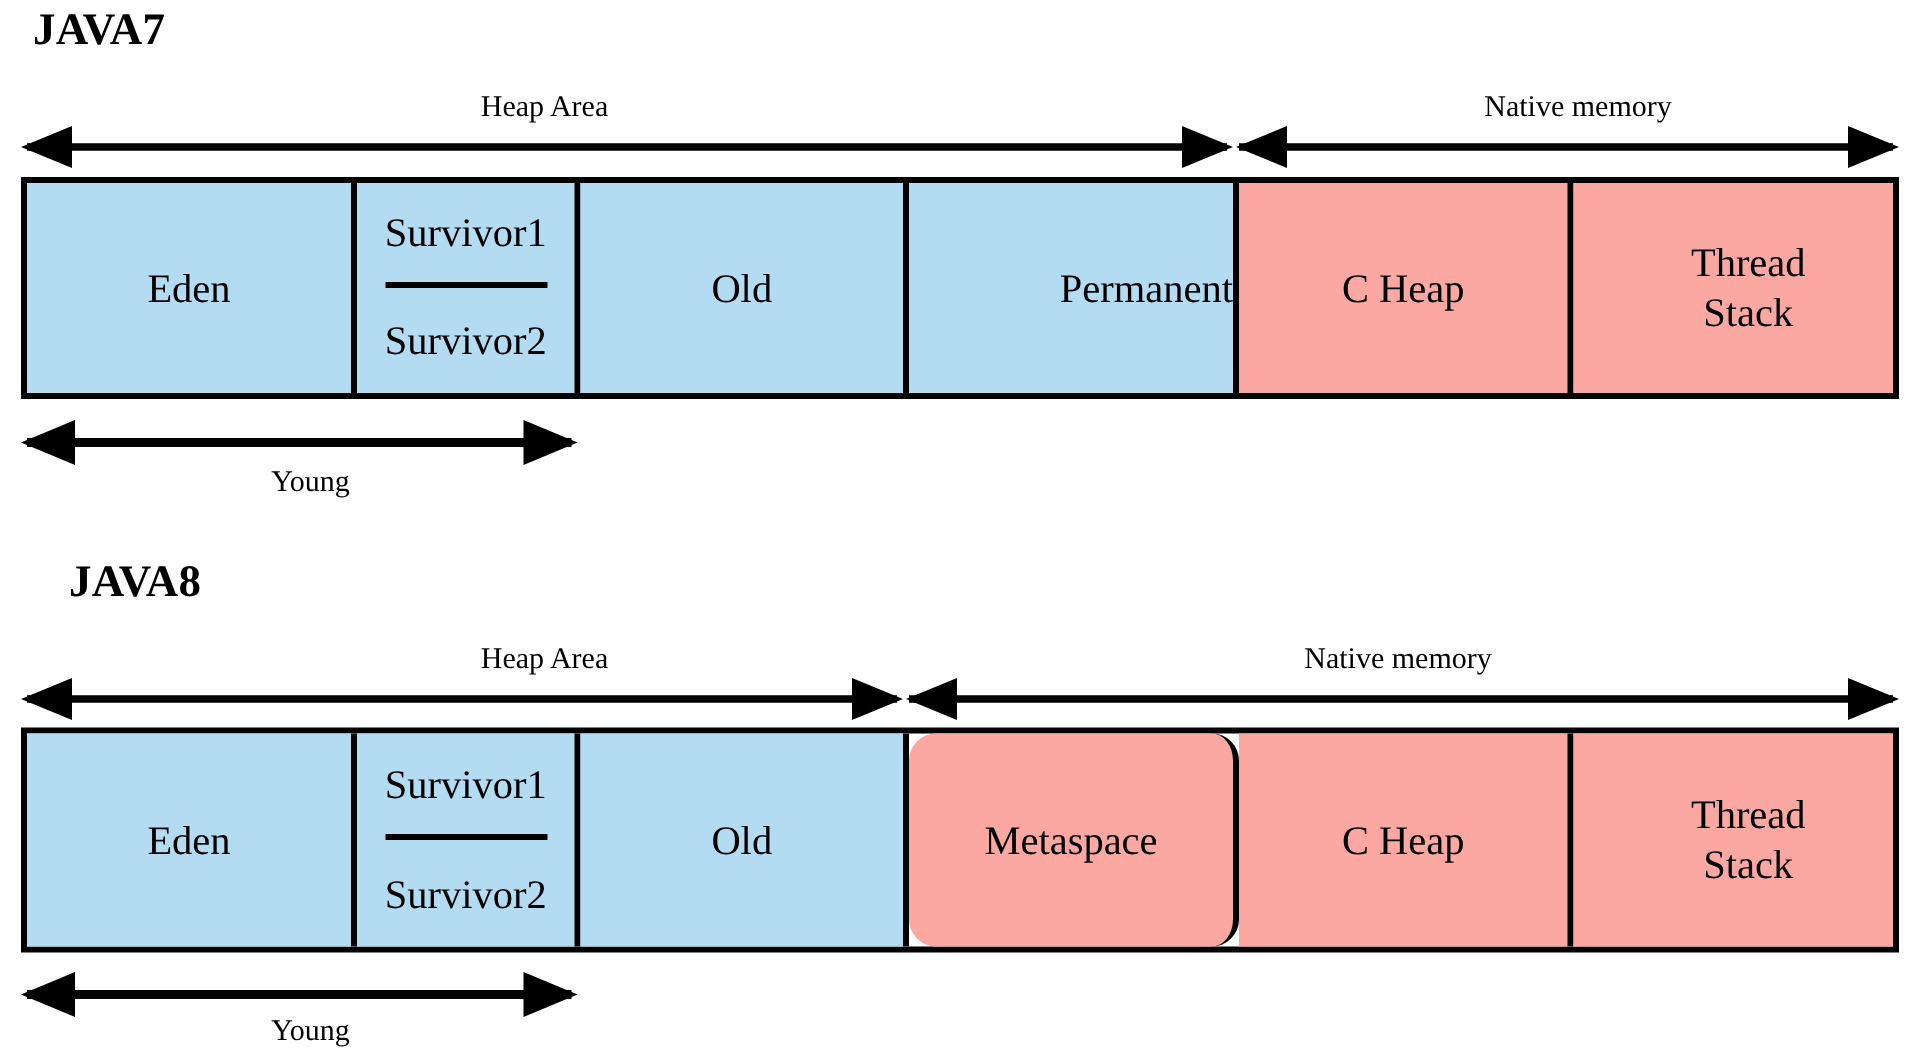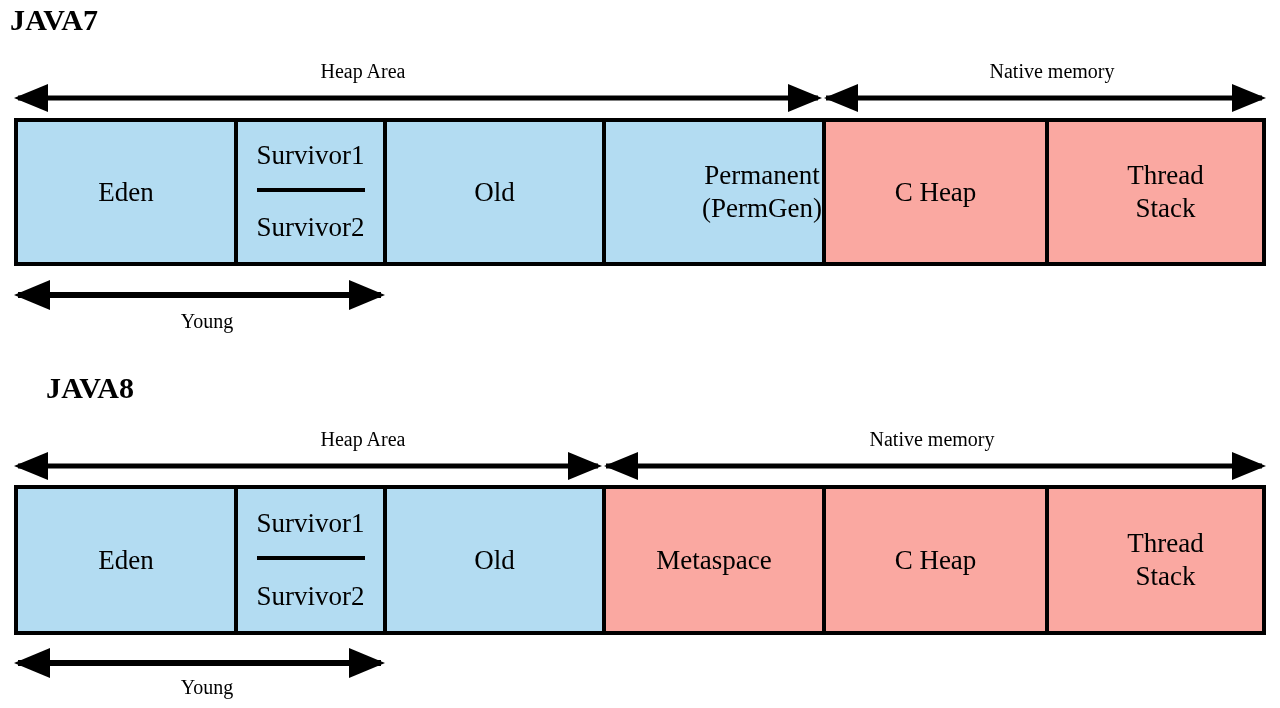--- a/index.html
+++ b/index.html
@@ -27,21 +27,21 @@
   
   .section-title {
     position: absolute;
     font-family: "Liberation Serif", "DejaVu Serif", serif;
     font-weight: bold;
     font-size: 30px;
     line-height: 32px;
     letter-spacing: 0.2px;
     white-space: nowrap;
   }
-  #title-java7 { left: 10px; top: 4px; }
+  #title-java7 { left: 22px; top: 4px; }
   #title-java8 { left: 14px; top: 372px; margin-left: 32px; }
 
   
   .range-label {
     position: absolute;
     font-size: 20px;
     line-height: 30px;
     white-space: nowrap;
     transform: translateX(-50%);
   }
@@ -135,21 +135,20 @@
       </div>
     </div>
 
     <div class="cell blue" style="width:219px;">
       <span class="cell-label">Old</span>
     </div>
 
     <div class="cell blue" style="width:220px;justify-content:flex-end;">
       <span class="cell-label">
         <span>Permanent</span>
-        <span class="l2">(PermGen)</span>
       </span>
     </div>
 
     <div class="cell salmon" style="width:223px;">
       <span class="cell-label">C Heap</span>
     </div>
 
     <div class="cell salmon" style="flex:1 1 auto;">
       <span class="cell-label">
         <span>Thread</span>
@@ -196,21 +195,21 @@
       </div>
       <div class="sub-cell">
         <span>Survivor2</span>
       </div>
     </div>
 
     <div class="cell blue" style="width:219px;">
       <span class="cell-label">Old</span>
     </div>
 
-    <div class="cell salmon" style="width:220px;">
+    <div class="cell salmon" style="width:220px;border-radius:18px;">
       <span class="cell-label">Metaspace</span>
     </div>
 
     <div class="cell salmon" style="width:223px;">
       <span class="cell-label">C Heap</span>
     </div>
 
     <div class="cell salmon" style="flex:1 1 auto;">
       <span class="cell-label">
         <span>Thread</span>

